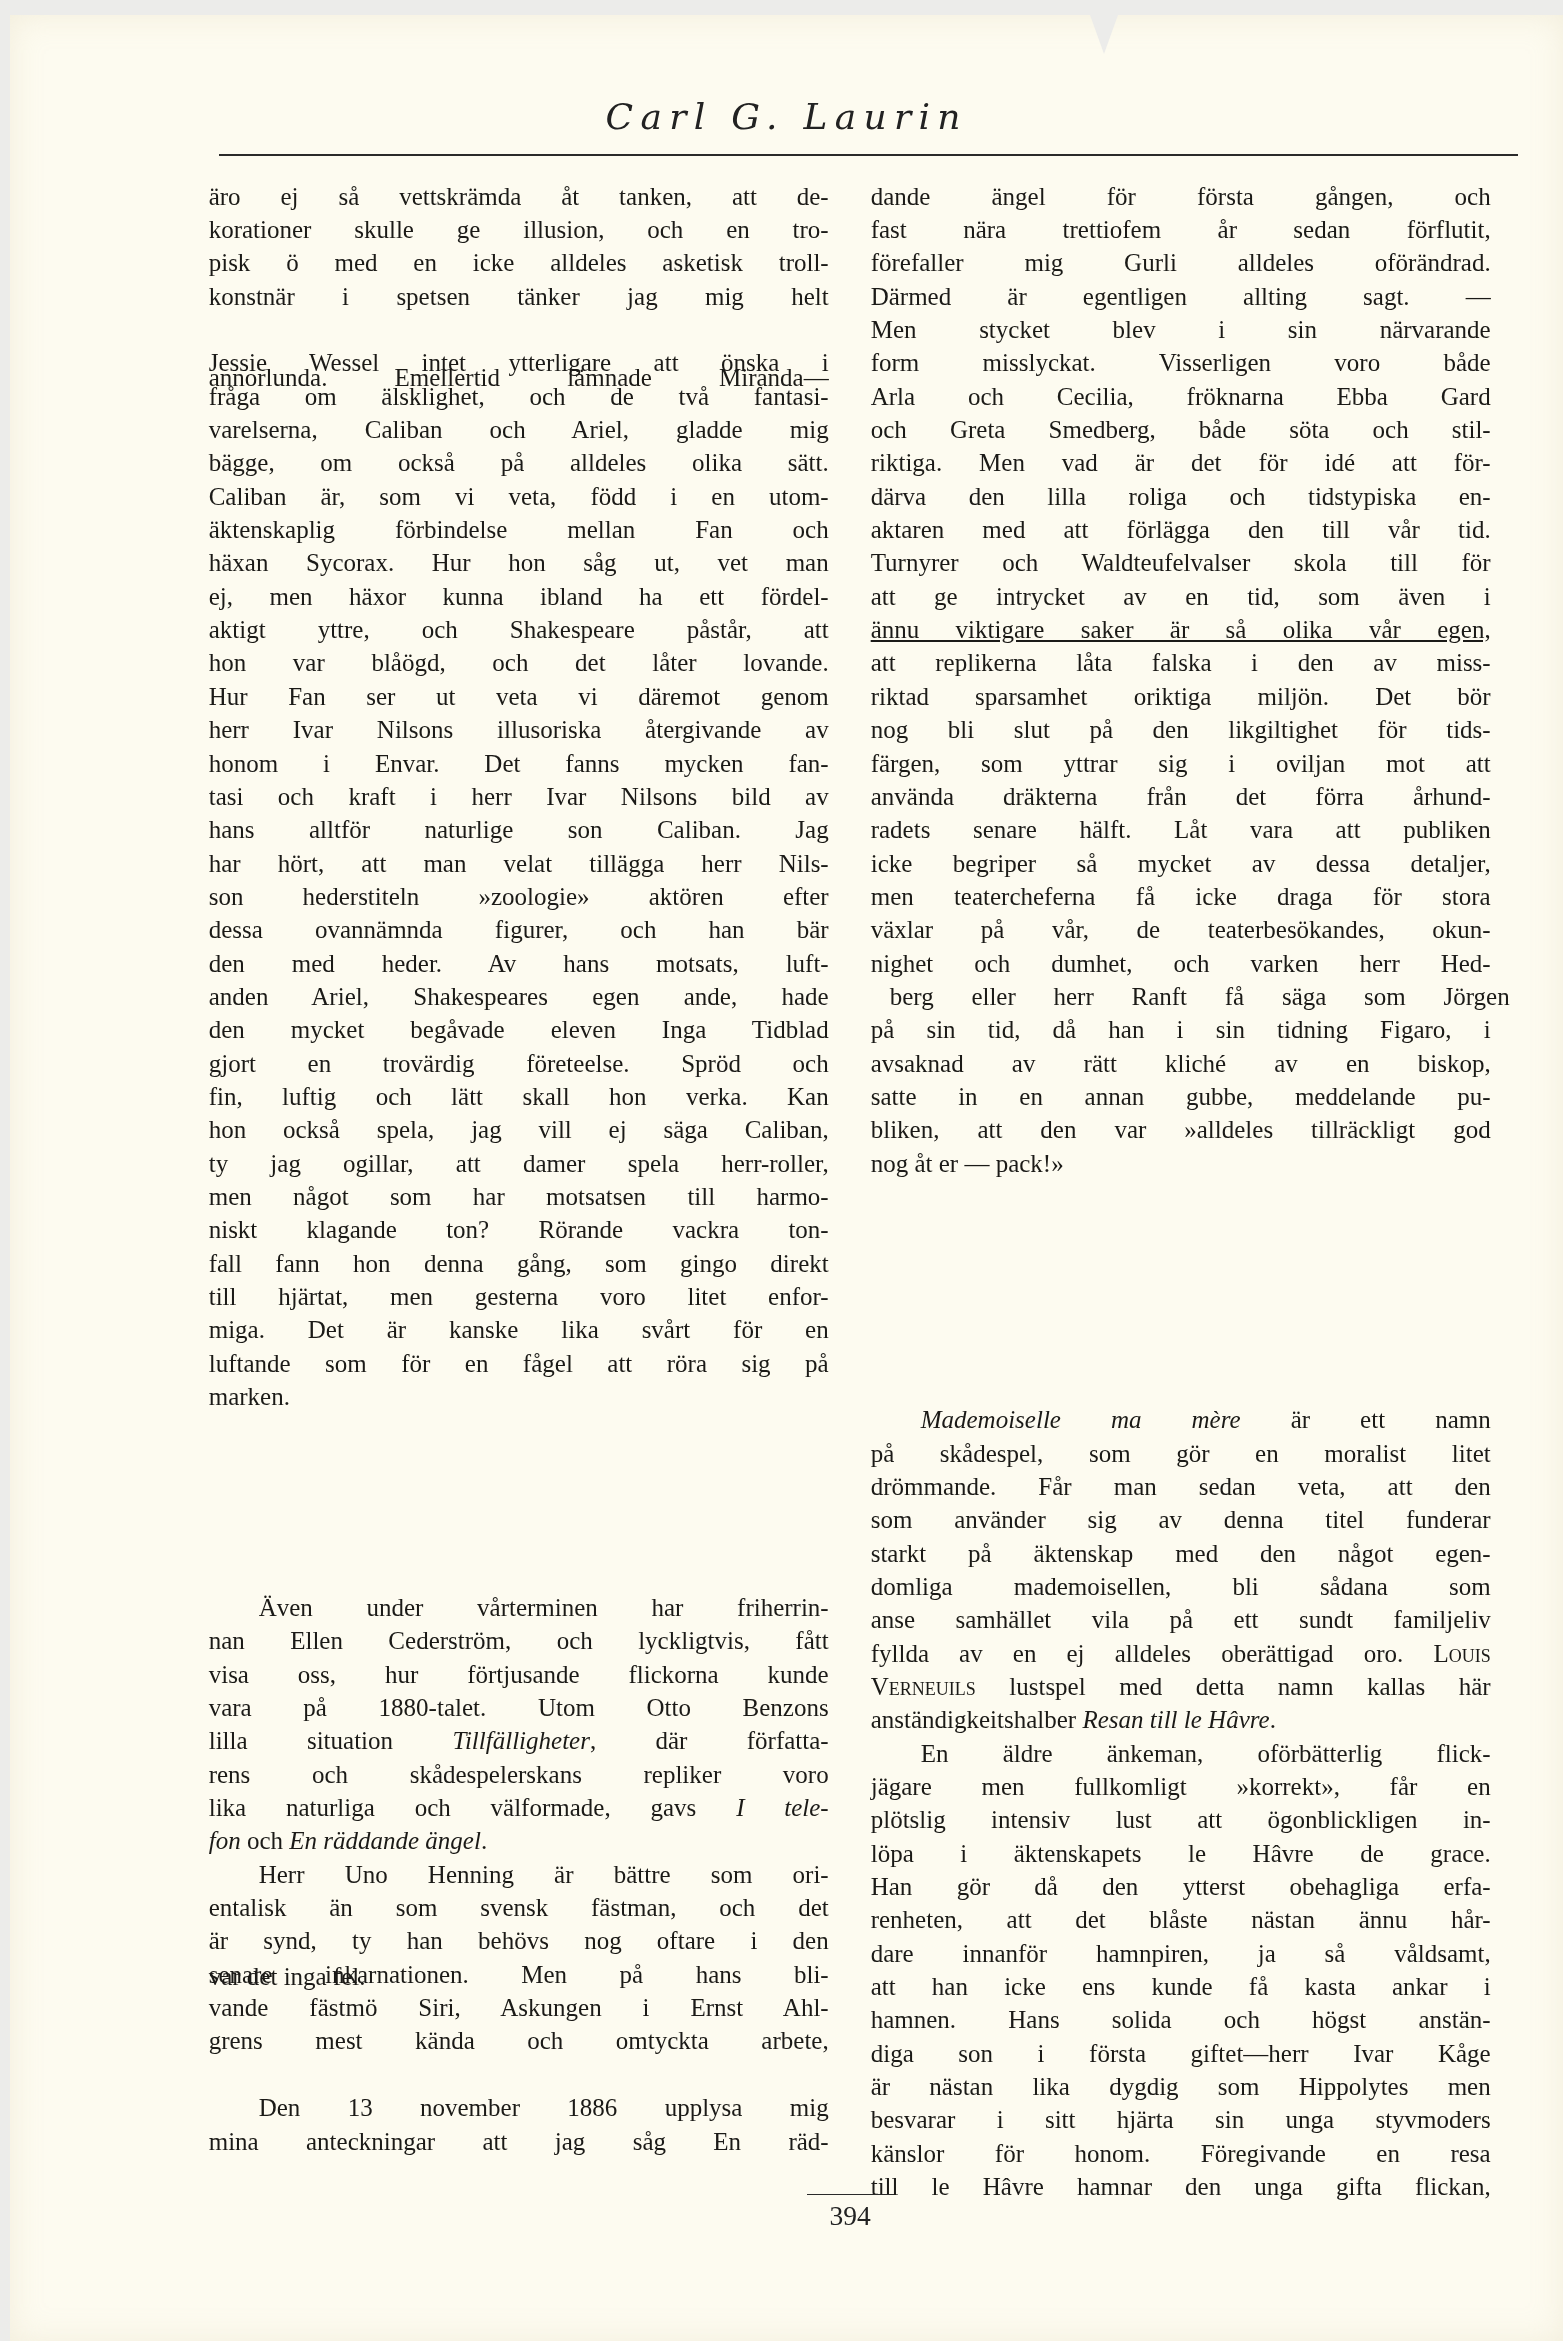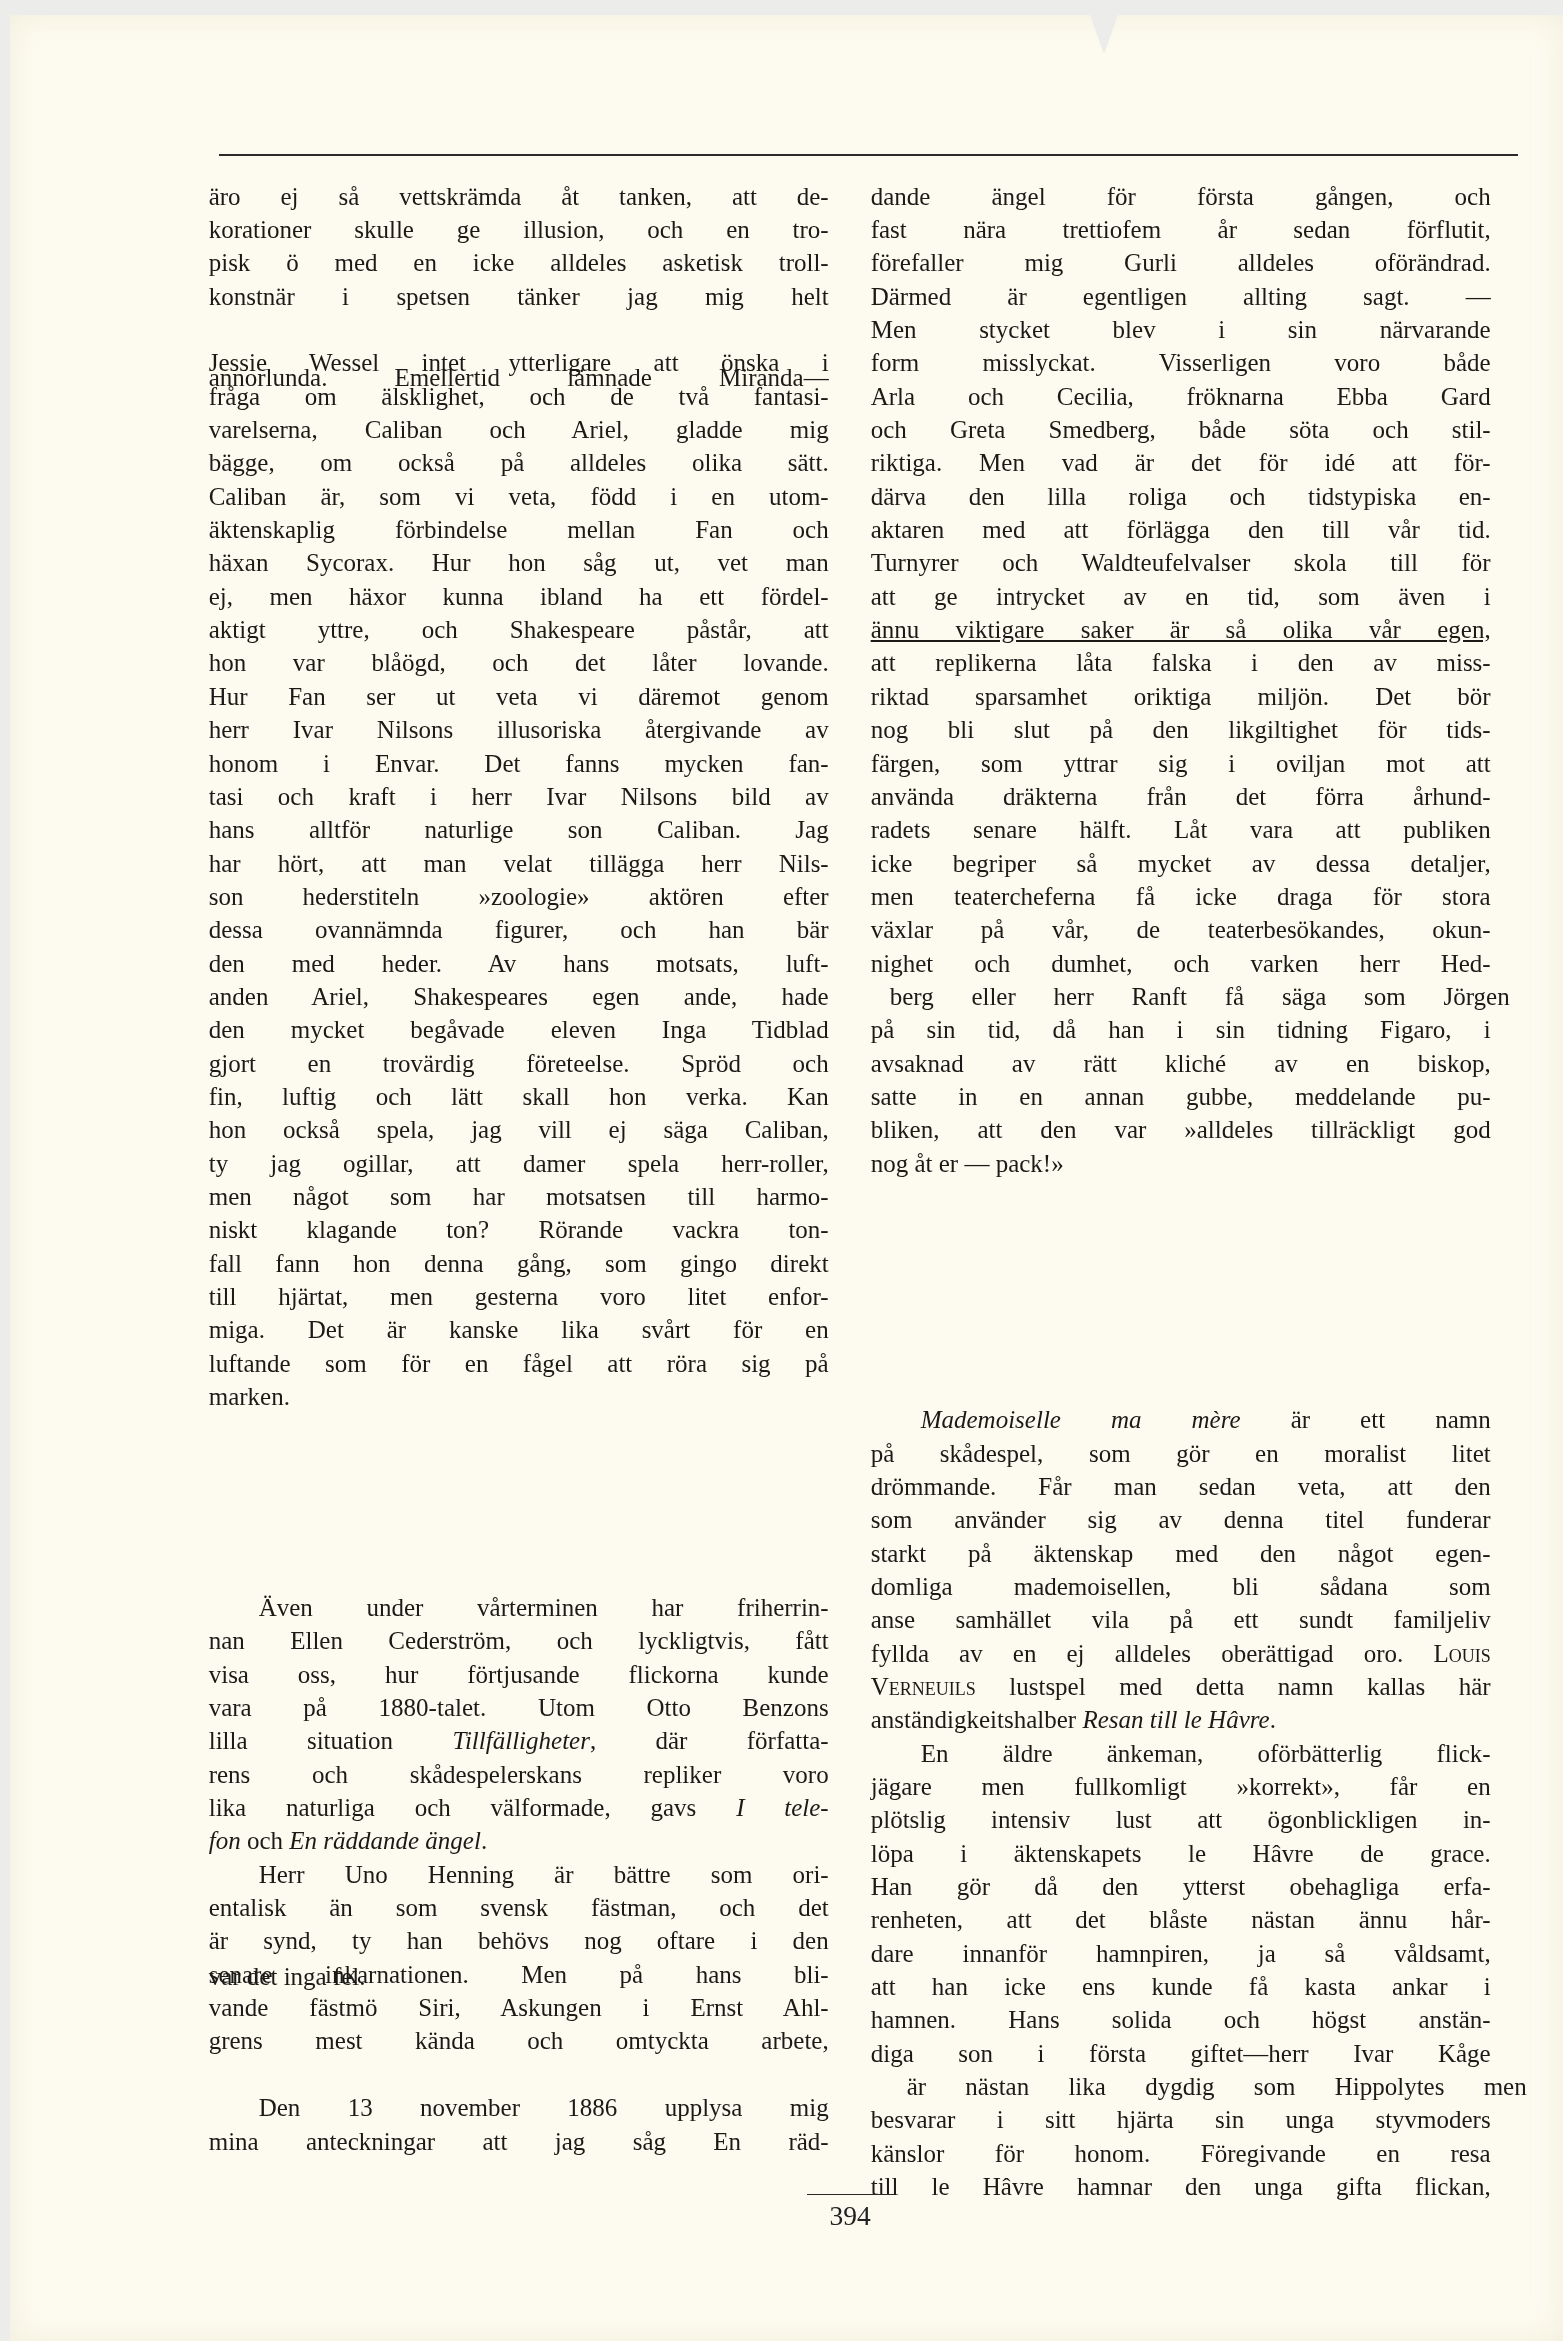--- a/index.html
+++ b/index.html
@@ -46,20 +46,21 @@
   .page-number {
     position:absolute; top:2185px; left:797px; width:87px; text-align:center;
     font-size:27.5px; color:#222;
   }
 </style>
 </head>
 <body>
 
 <div class="page">
   <div class="notch"></div>
+  <div class="running-head">Carl G. Laurin</div>
   <div class="head-rule"></div>
 
   <div class="col col-left" id="col-left">
       <div class="line" style="top: 167px;">äro ej så vettskrämda åt tanken, att de-</div>
       <div class="line" style="top: 200px;">korationer skulle ge illusion, och en tro-</div>
       <div class="line" style="top: 233px;">pisk ö med en icke alldeles asketisk troll-</div>
       <div class="line" style="top: 267px;">konstnär i spetsen tänker jag mig helt</div>
       <div class="line" style="top: 300px; margin-top: 48px;">annorlunda. Emellertid lämnade Miranda—</div>
       <div class="line" style="top: 333px;">Jessie Wessel intet ytterligare att önska i</div>
       <div class="line" style="top: 367px;">fråga om älsklighet, och de två fantasi-</div>
@@ -155,21 +156,21 @@
       <div class="line indent" style="top: 1724px;">En äldre änkeman, oförbätterlig flick-</div>
       <div class="line" style="top: 1757px;">jägare men fullkomligt »korrekt», får en</div>
       <div class="line" style="top: 1790px;">plötslig intensiv lust att ögonblickligen in-</div>
       <div class="line" style="top: 1824px;">löpa i äktenskapets le Hâvre de grace.</div>
       <div class="line" style="top: 1857px;">Han gör då den ytterst obehagliga erfa-</div>
       <div class="line" style="top: 1890px;">renheten, att det blåste nästan ännu hår-</div>
       <div class="line" style="top: 1924px;">dare innanför hamnpiren, ja så våldsamt,</div>
       <div class="line" style="top: 1957px;">att han icke ens kunde få kasta ankar i</div>
       <div class="line" style="top: 1990px;">hamnen. Hans solida och högst anstän-</div>
       <div class="line" style="top: 2024px;">diga son i första giftet—herr Ivar Kåge</div>
-      <div class="line" style="top: 2057px; margin-left: 36px;">är nästan lika dygdig som Hippolytes men</div>
+      <div class="line" style="top: 2057px;">är nästan lika dygdig som Hippolytes men</div>
       <div class="line" style="top: 2090px;">besvarar i sitt hjärta sin unga styvmoders</div>
       <div class="line" style="top: 2124px;">känslor för honom. Föregivande en resa</div>
       <div class="line" style="top: 2157px;">till le Hâvre hamnar den unga gifta flickan,</div>
     </div>
 
   <div class="foot-rule"></div>
   <div class="page-number">394</div>
 </div>
 
 

